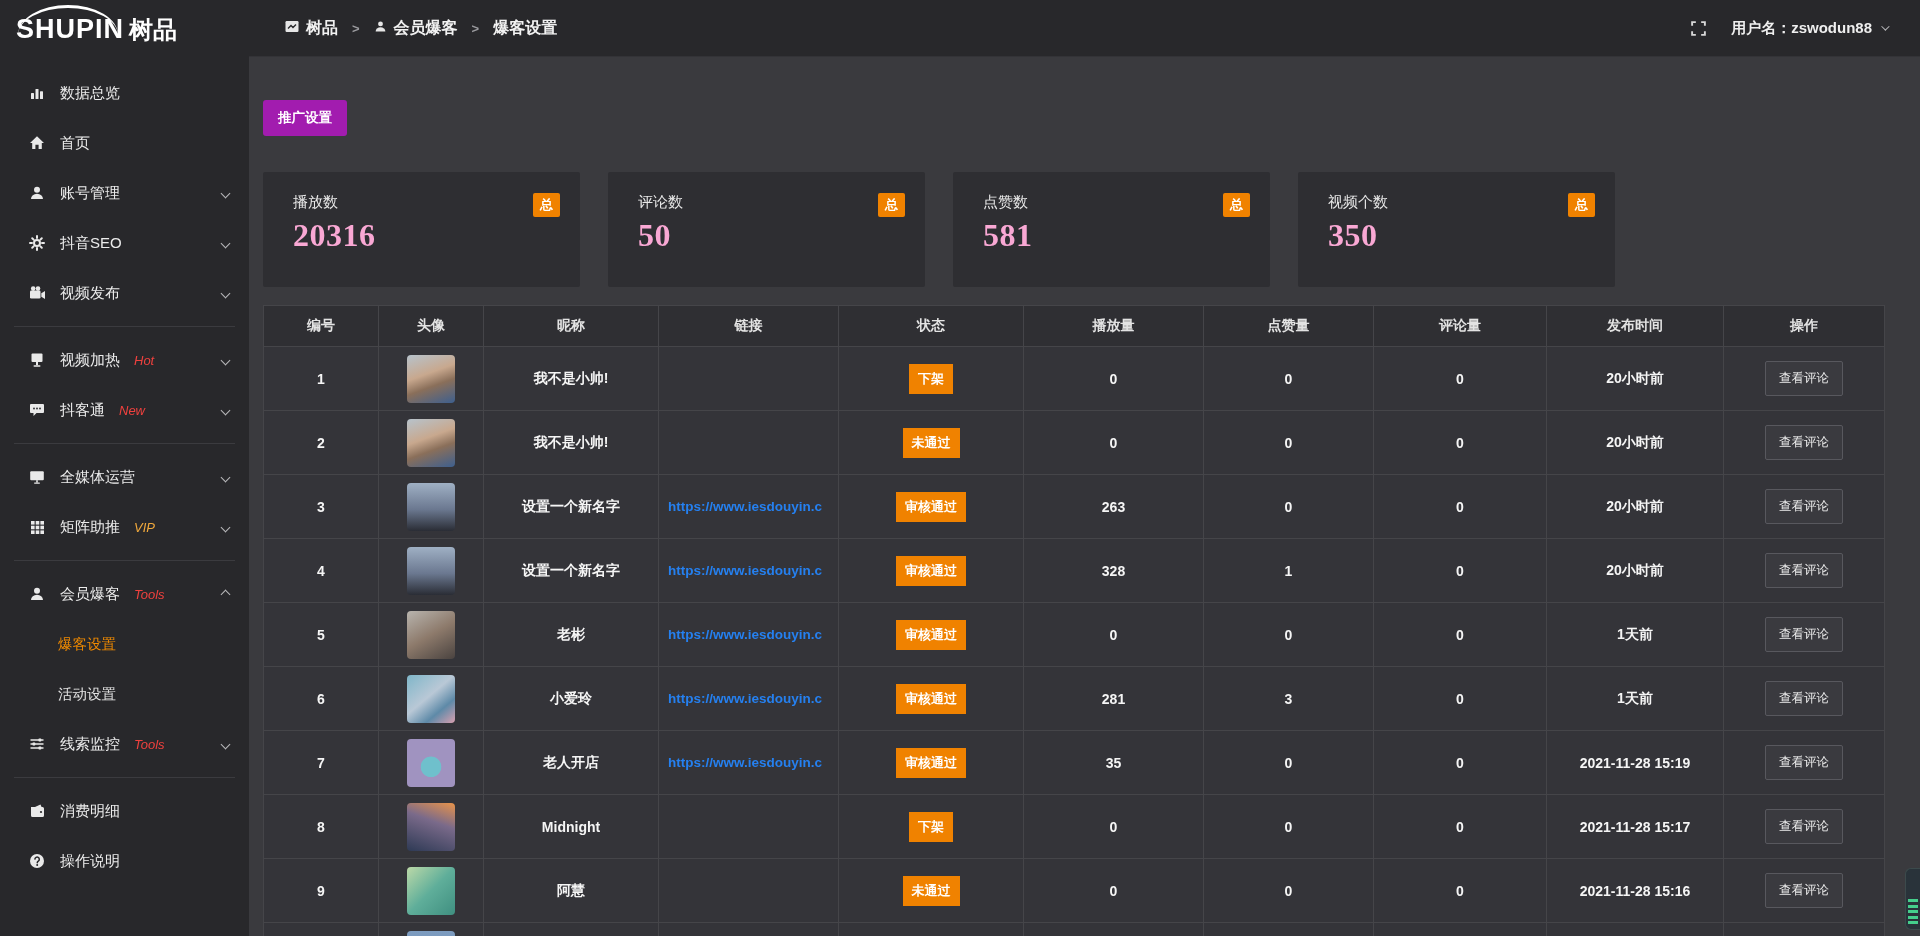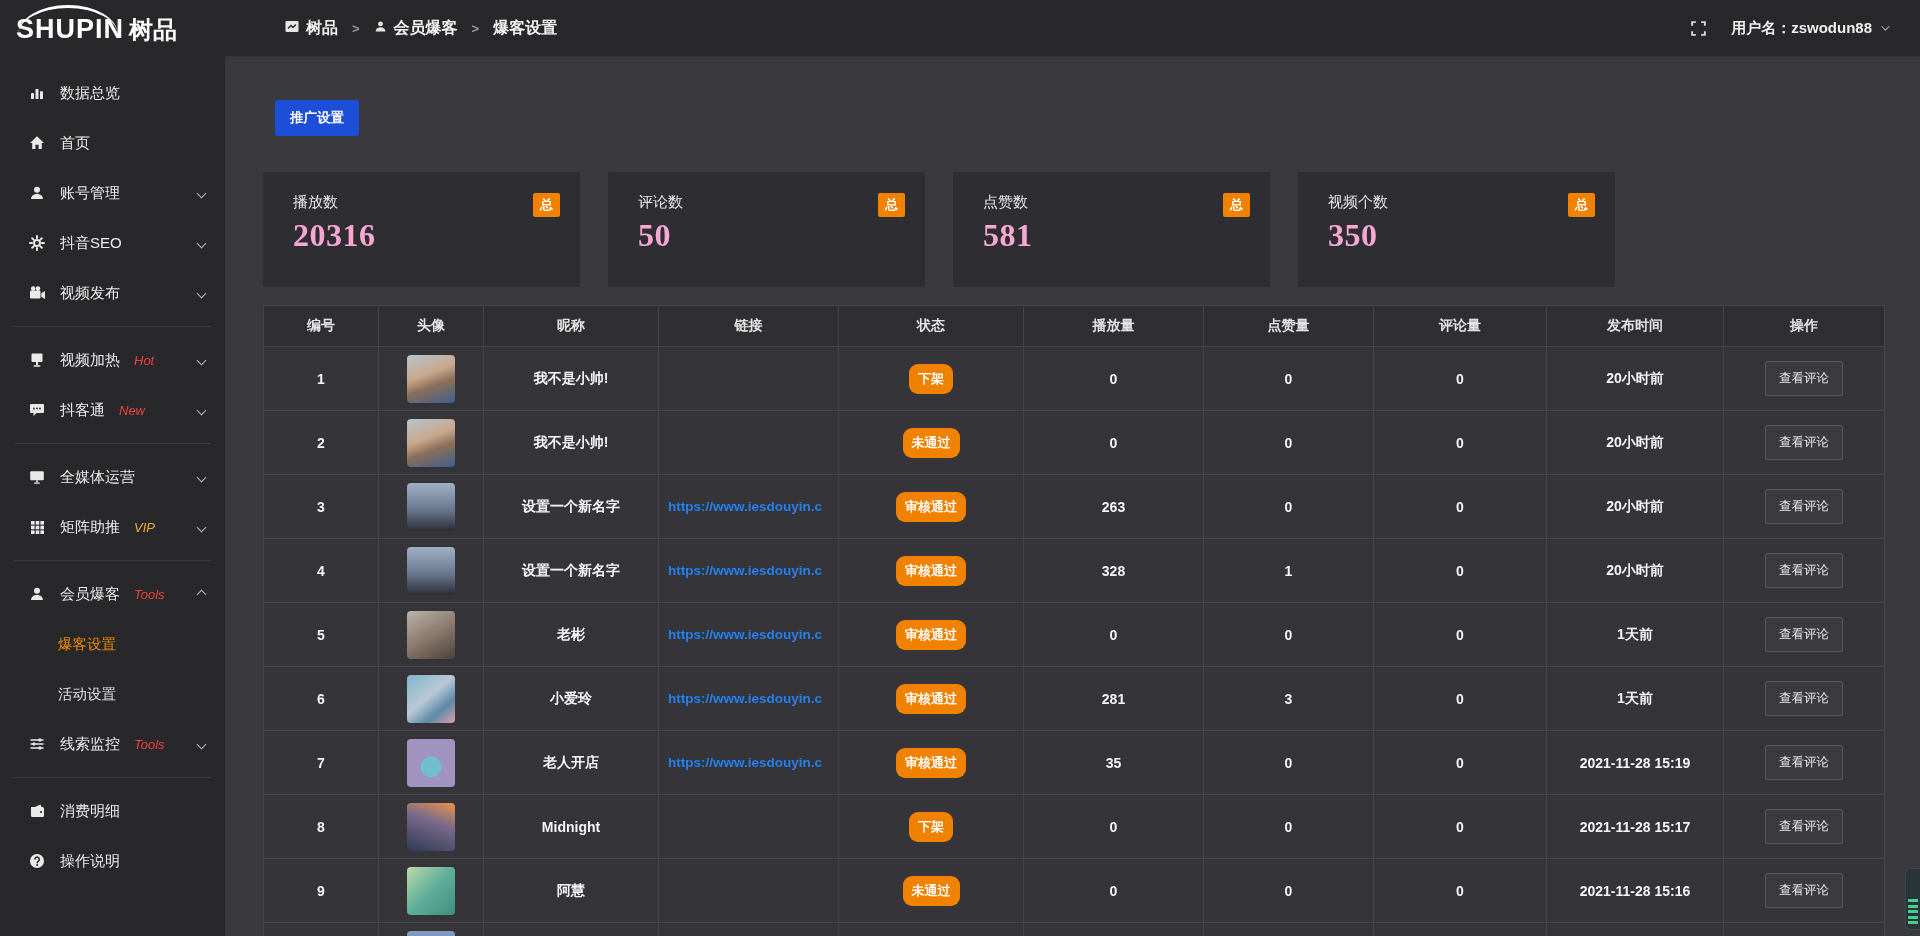--- a/index.html
+++ b/index.html
@@ -2,21 +2,21 @@
 <html><head>
 <meta charset="utf-8">
 <style>
   * { margin:0; padding:0; box-sizing:border-box; }
   html,body { width:1920px; height:936px; overflow:hidden; }
   body {
     font-family:"Liberation Sans","DejaVu Sans",sans-serif;
     background:#3a3a3e; color:#f0f0f0; position:relative;
   }
   
-  .sidebar { position:absolute; left:0; top:0; bottom:0; width:225px; background:#28282b; z-index:3; }
+  .sidebar { position:absolute; left:0; top:0; bottom:0; width:249px; background:#28282b; z-index:3; }
   .logo { height:64px; position:relative; padding:14px 0 0 16px; white-space:nowrap; }
   .logo-arc { position:absolute; top:5px; left:18px; width:100px; height:30px;
               border-top:3px solid #fff; border-radius:50% 50% 0 0 / 100% 100% 0 0; }
   .logo-latin { font-size:27px; font-weight:800; letter-spacing:1px; color:#fff; }
   .logo-cjk { font-size:24px; font-weight:800; color:#fff; margin-left:5px; }
   .menu { padding-top:4px; }
   .mi { height:50px; display:flex; align-items:center; padding:0 20px 0 28px;
         color:#ececec; font-size:15px; cursor:pointer; }
   .ico { width:18px; height:16px; margin-right:14px; display:flex; align-items:center; justify-content:center; flex:none; }
   .ico svg { display:block; }
@@ -39,23 +39,23 @@
             padding:0 33px 0 60px; }
   .breadcrumb { display:flex; align-items:center; gap:14px; }
   .crumb { display:flex; align-items:center; gap:7px; font-size:16px; font-weight:700; color:#f2f2f2; cursor:pointer; }
   .crumb-sep { color:#9a9a9e; font-size:13px; font-weight:700; }
   .topbar-right { display:flex; align-items:center; gap:24px; }
   .fs-btn { display:flex; cursor:pointer; }
   .user-menu { display:flex; align-items:center; gap:9px; font-size:15px; font-weight:600; color:#efefef; cursor:pointer; }
   .user-menu .chev { width:6px; height:6px; transform:rotate(45deg) translateY(-2px); }
   
   .content { padding:43px 35px 0 38px; }
-  .promo-btn { display:inline-block; background:#1d4ed8; color:#fff; border:none;
+  .promo-btn { display:inline-block; background:#a21caf; color:#fff; border:none;
                font-family:Liberation Mono, monospace; font-size:13.5px; font-weight:600;
-               padding:9px 15px; border-radius:3px; cursor:pointer;margin-left:12px; }
+               padding:9px 15px; border-radius:3px; cursor:pointer; }
   .stats-row { display:flex; gap:28px; margin-top:36px;font-family:Liberation Serif, serif; }
   .stat-card { width:317px; height:115px; background:#2e2e32; border-radius:2px;
                position:relative; padding:21px 0 0 30px; }
   .stat-label { font-size:15px; color:#e8e8e8; }
   .stat-value { font-size:32px; font-weight:600; color:#f9a8d4; margin-top:5px; letter-spacing:.5px; }
   .stat-badge { position:absolute; top:21px; right:20px; background:#f08200; color:#fff;
                 font-size:13px; font-weight:600; padding:3px 7px; border-radius:2px; }
   
   .vtable { margin-top:18px; border:1px solid #454549; border-bottom:none; }
   .thead, .tr { display:grid;
@@ -67,21 +67,21 @@
   .tr { height:64px; background:#343439; border-top:1px solid #454549; }
   .td { display:flex; align-items:center; justify-content:center; overflow:hidden;
         font-size:14px; color:#f0f0f0; border-right:1px solid #454549; }
   .td:last-child { border-right:none; }
   .td.bold { font-weight:600; color:#f5f5f5; }
   .avatar { width:48px; height:48px; border-radius:4px; background:#666; flex:none; }
   .c-link { justify-content:flex-start; padding-left:9px; }
   .vlink { display:block; width:100%; white-space:nowrap; overflow:hidden;
            color:#2580f0; text-decoration:none; font-size:13.5px; font-weight:600; }
   .badge { background:#f08200; color:#fff; font-size:13px; font-weight:600;
-           padding:6px 9px; border-radius:9px; white-space:nowrap; }
+           padding:6px 9px; border-radius:0; white-space:nowrap; }
   .view-btn { background:#3a3a3f; border:1px solid #58585e; color:#ebebeb;
               font-family:inherit; font-size:12.5px; padding:8px 13px;
               border-radius:2px; cursor:pointer; white-space:nowrap; }
   
   .float-widget { position:absolute; right:0; bottom:6px; width:15px; height:62px;
                   background:#29333a; border:1px solid #3c4a4c; border-right:none;
                   border-radius:6px 0 0 6px; z-index:5; cursor:pointer;
                   display:flex; flex-direction:column; justify-content:flex-end; padding:4px 2px; }
   .widget-bars { height:26px;
     background:repeating-linear-gradient(180deg,#45cf8c 0 3px,transparent 3px 5.5px); }

